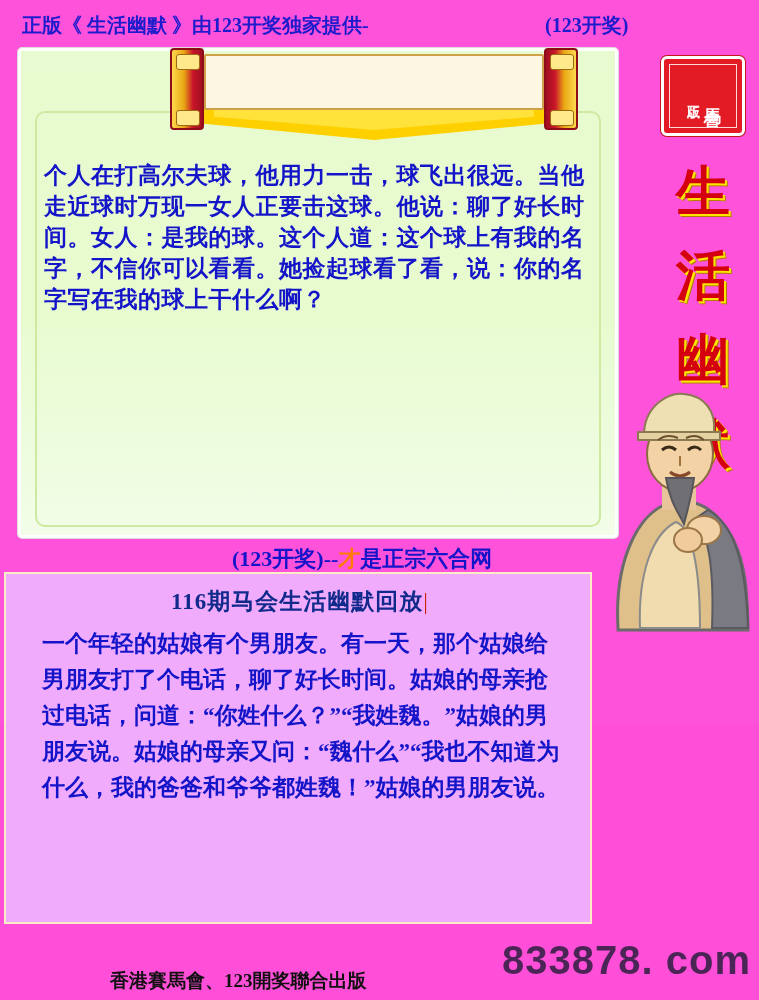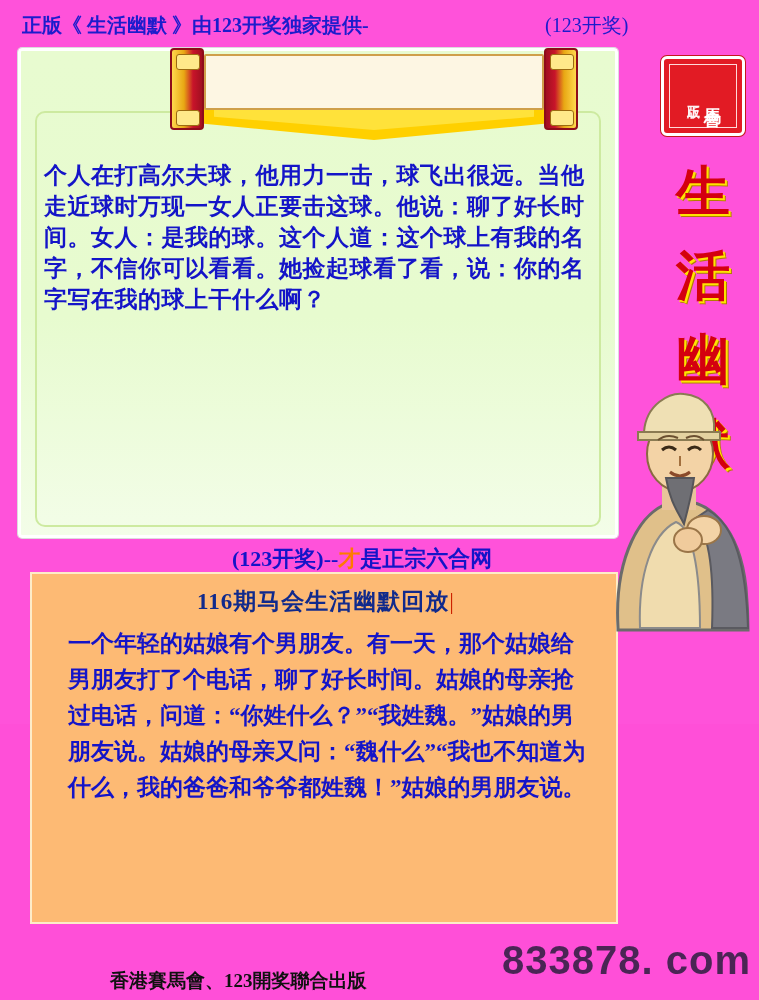--- a/index.html
+++ b/index.html
@@ -30,21 +30,21 @@
     font-weight: bold;
     letter-spacing: 0px;
     white-space: nowrap;
   }
   .header-right {
     position: absolute;
     left: 545px; top: 2px;
     font-size: 20px;
     color: #1c1ccc;
     font-family: "Liberation Serif", serif;
-    font-weight: normal;
+    font-weight: bold;
     white-space: nowrap;
   }
 
   
   .panel-top {
     position: absolute;
     left: 18px; top: 48px;
     width: 600px; height: 490px;
     background: linear-gradient(180deg,#e8fbd0 0%, #e7fbcf 55%, #f3fde8 100%);
     border: 3px solid #ffffff;
@@ -141,23 +141,23 @@
     font-size: 22px;
     font-weight: bold;
     color: #1414c8;
     white-space: nowrap;
   }
   .promo .orange { color: #ff7a00; }
 
   
   .panel-bottom {
     position: absolute;
-    left: 30px; top: 572px;
+    left: 4px; top: 572px;
     width: 588px; height: 352px;
-    background: #fdba74;
+    background: #f0abfc;
     border: 2px solid #fdecc8;
   }
   .bottom-title {
     position: absolute;
     left: 0; top: 12px;
     width: 588px;
     text-align: center;
     font-family: "Liberation Serif", serif;
     font-size: 23px;
     font-weight: bold;

